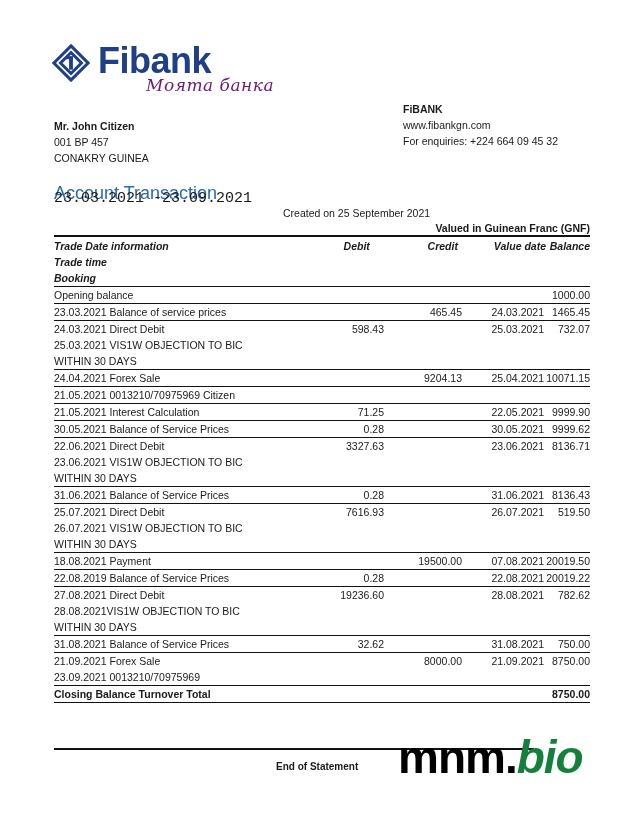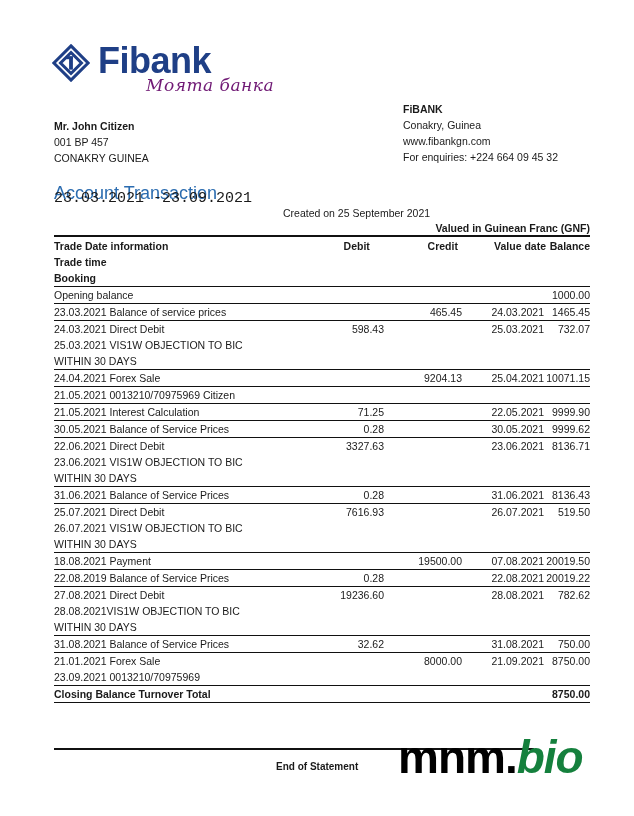--- a/index.html
+++ b/index.html
@@ -16,21 +16,21 @@
     .bank { position: absolute; left: 403px; top: 101px; line-height: 16px; font-size: 10.5px; }
     .bank .bname { font-weight: bold; }
 
     .title { position: absolute; left: 54px; top: 183px; font-size: 18px; color: #2b6cb0; }
     .period { position: absolute; left: 54px; top: 190px; font-size: 15px; font-family: Liberation Mono, monospace; }
     .created { position: absolute; left: 283px; top: 207px; font-size: 10.5px; }
     .valued { position: absolute; right: 44px; top: 222px; font-size: 10.5px; font-weight: bold; }
 
     .hr-thick { position: absolute; left: 54px; width: 536px; height: 2px; background: #111; }
     .table { position: absolute; left: 54px; top: 237px; width: 536px; }
-    .thead { border-bottom: 1.5px solid #111; padding-top: 1px; }
+    .thead { border-bottom: 1.5px solid #111; padding-top: 1px; font-style: italic; }
     .hrow { display: flex; height: 16px; line-height: 16px; font-weight: bold; }
     .trow { border-bottom: 1.5px solid #111; }
     .line { display: flex; height: 16px; line-height: 16px; }
     .c-desc { width: 280px; white-space: nowrap; }
     .c-debit { width: 50px; text-align: right; }
     .c-credit { width: 78px; text-align: right; }
     .c-vdate { width: 82px; text-align: right; }
     .c-bal { width: 46px; text-align: right; }
     .hrow .c-credit { width: 92px; }
     .hrow .c-vdate { width: 92px; }
@@ -59,21 +59,20 @@
 </div>
 
 <div class="customer">
   <div class="name">Mr. John Citizen</div>
   <div>001 BP 457</div>
   <div>CONAKRY GUINEA</div>
 </div>
 
 <div class="bank">
   <div class="bname">FiBANK</div>
-  <div>Conakry, Guinea</div>
   <div>www.fibankgn.com</div>
   <div>For enquiries: +224 664 09 45 32</div>
 </div>
 
 <div class="title">Account Transaction</div>
 <div class="period">23.03.2021 -23.09.2021</div>
 <div class="created">Created on 25 September 2021</div>
 <div class="valued">Valued in Guinean Franc  (GNF)</div>
 
 <div class="hr-thick" style="top:235px;"></div>
@@ -240,21 +239,21 @@
         <div class="line">
           <span class="c-desc">31.08.2021 Balance of Service Prices</span>
           <span class="c-debit">32.62</span>
           <span class="c-credit"></span>
           <span class="c-vdate">31.08.2021</span>
           <span class="c-bal">750.00</span>
         </div>
       </div>
       <div class="trow">
         <div class="line">
-          <span class="c-desc">21.01.2021  Forex Sale</span>
+          <span class="c-desc">21.09.2021  Forex Sale</span>
           <span class="c-debit"></span>
           <span class="c-credit">8000.00</span>
           <span class="c-vdate">21.09.2021</span>
           <span class="c-bal">8750.00</span>
         </div>
         <div class="line">
           <span class="c-desc">23.09.2021 0013210/70975969</span>
         </div>
       </div>
       <div class="trow bold">

